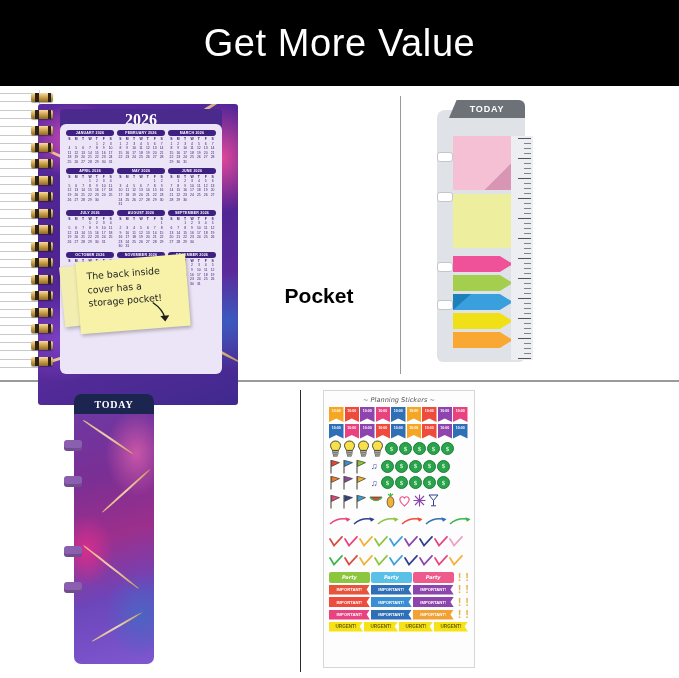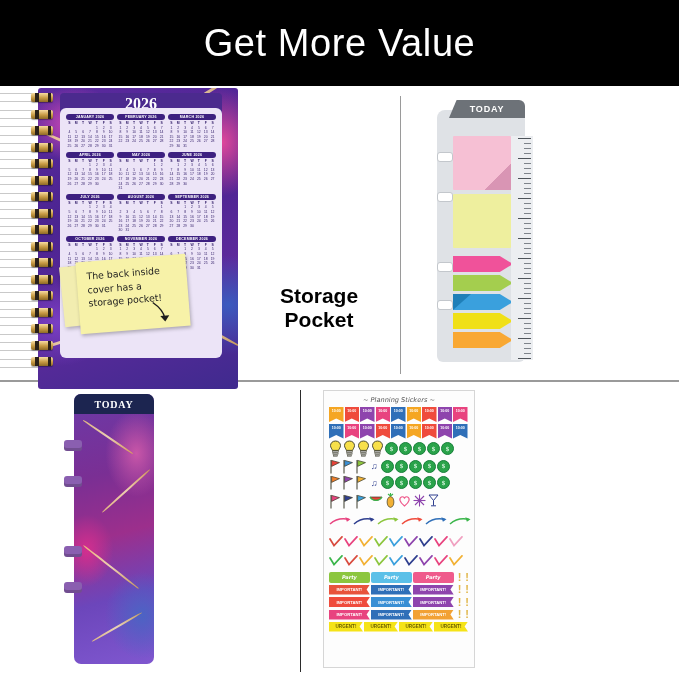--- a/index.html
+++ b/index.html
@@ -53,21 +53,21 @@
   
   .planner-wrap { position: absolute; left: 0; top: 0; width: 240px; height: 290px; }
   .pages {
     position: absolute; left: 0; top: 4px; width: 40px; height: 284px;
     background: #ffffff; border-right: 1px solid #d8d8d8;
   }
   .pages .line {
     position: absolute; left: 0; width: 40px; height: 1px; background: #c9c9c9;
   }
   .planner-body {
-    position: absolute; left: 38px; top: 2px; width: 200px; height: 301px;
+    position: absolute; left: 38px; top: 18px; width: 200px; height: 301px;
     border-radius: 3px; overflow: hidden;
     background:
       radial-gradient(ellipse 80px 60px at 18% 12%, #d44bb8 0%, rgba(212,75,184,0) 62%),
       radial-gradient(ellipse 70px 90px at 92% 18%, #e0479b 0%, rgba(224,71,155,0) 60%),
       radial-gradient(ellipse 90px 70px at 10% 78%, #7a3fc4 0%, rgba(122,63,196,0) 62%),
       radial-gradient(ellipse 90px 80px at 95% 72%, #3b5bbf 0%, rgba(59,91,191,0) 62%),
       linear-gradient(160deg, #5b2a9e 0%, #4b2491 38%, #5d2a9c 66%, #3f2a8e 100%);
   }
   .gold-vein {
     position: absolute; background: linear-gradient(90deg,#f0c97a,#ffe9b5,#d9a74e);
@@ -1045,21 +1045,20 @@
             <div style="position: absolute; right: 2px; top: 0px; width: 3px; height: 9px; background: rgb(42, 33, 24);"></div>
           </div>
           <div style="position: absolute; left: 31px; top: 271px; width: 22px; height: 9px; border-radius: 2px; background: linear-gradient(rgb(247, 220, 160), rgb(199, 154, 68) 55%, rgb(141, 106, 37)); box-shadow: rgba(0, 0, 0, 0.35) 0px 1px 1px;">
             <div style="position: absolute; left: 4px; top: 0px; width: 4px; height: 9px; background: rgb(42, 33, 24);"></div>
             <div style="position: absolute; right: 2px; top: 0px; width: 3px; height: 9px; background: rgb(42, 33, 24);"></div>
           </div>
         </div>
     </div>
 
     <div class="caption cap-storage">
-      <div>Storage</div>
       <div>Pocket</div>
     </div>
   </div>
 
   <div class="quad q-tr">
     <div class="ruler-wrap">
       <div class="ruler-body">
         <div class="note-sq note-pink">
           <div class="peel"></div>
         </div>

